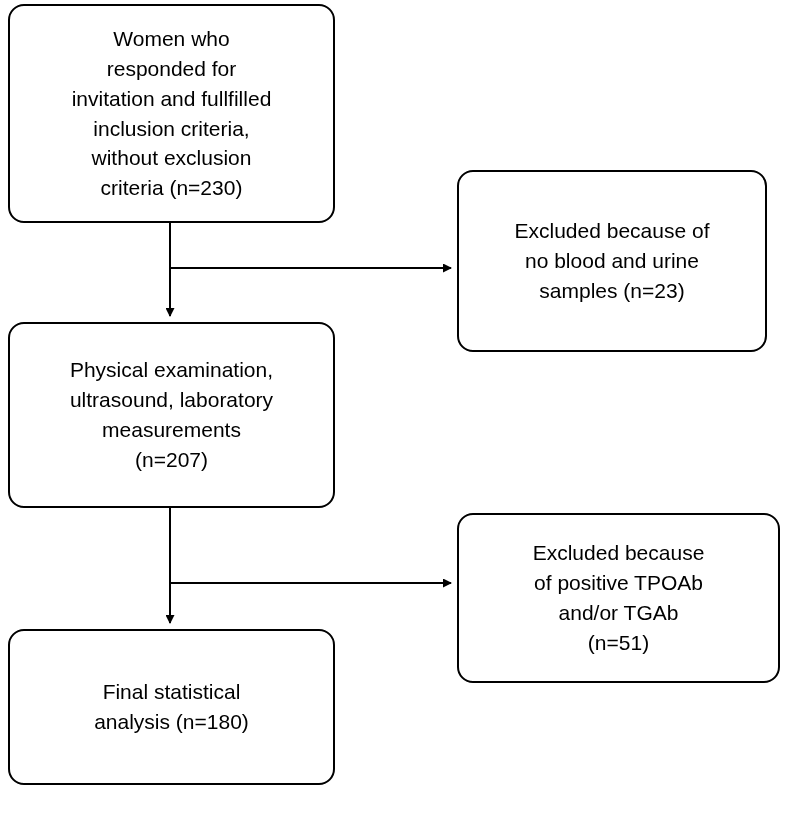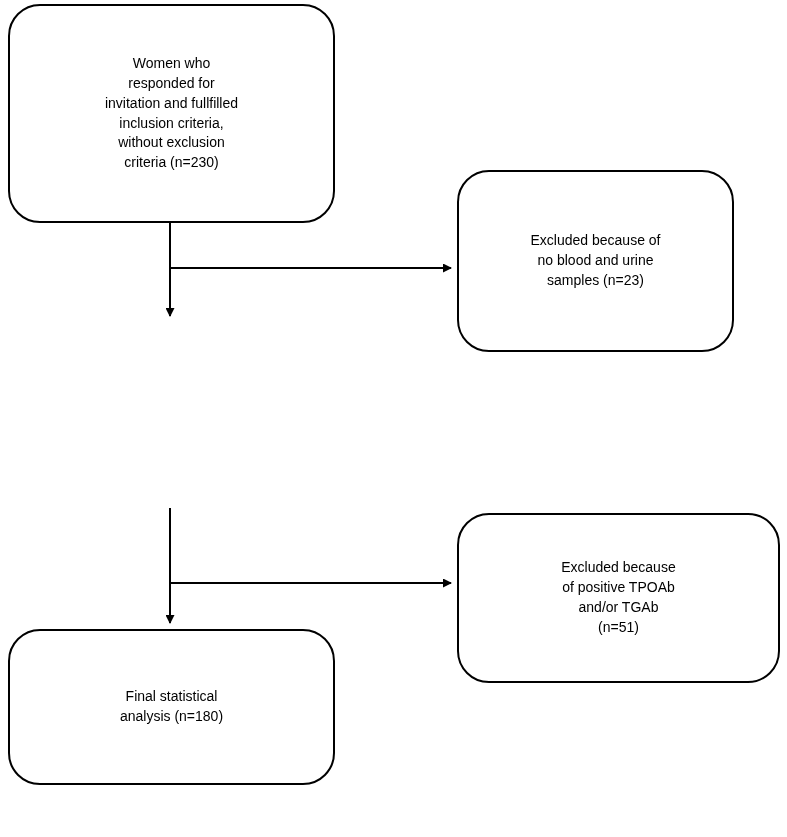--- a/index.html
+++ b/index.html
@@ -12,28 +12,28 @@
     width: 787px;
     height: 837px;
     background: #ffffff;
     font-family: "Liberation Sans", sans-serif;
     overflow: hidden;
   }
   .node {
     position: absolute;
     box-sizing: border-box;
     border: 2px solid #000000;
-    border-radius: 32px;
+    border-radius: 16px;
     background: #ffffff;
     display: flex;
     align-items: center;
     justify-content: center;
     text-align: center;
     color: #000000;
-    font-size: 14px;
+    font-size: 21px;
     line-height: 1.42;
     padding: 6px 12px;
   }
   .node-text {
     display: block;
     white-space: pre-line;
   }
   svg.connectors {
     position: absolute;
     left: 0;
@@ -74,26 +74,32 @@
 
   <div class="node" style="left:8px; top:4px; width:327px; height:219px;">
     <span class="node-text">Women who
 responded for
 invitation and fullfilled
 inclusion criteria,
 without exclusion
 criteria (n=230)</span>
   </div>
 
-  <div class="node" style="left:457px; top:170px; width:277px; height:182px;justify-content:center;">
+  <div class="node" style="left:457px; top:170px; width:310px; height:182px;justify-content:center;">
     <span class="node-text">Excluded because of
 no blood and urine
 samples (n=23)</span>
   </div>
 
+  <div class="node" style="left:8px; top:322px; width:327px; height:186px;">
+    <span class="node-text">Physical examination,
+ultrasound, laboratory
+measurements
+(n=207)</span>
+  </div>
 
   <div class="node" style="left:457px; top:513px; width:323px; height:170px;">
     <span class="node-text">Excluded because
 of positive TPOAb
 and/or TGAb
 (n=51)</span>
   </div>
 
   <div class="node" style="left:8px; top:629px; width:327px; height:156px;">
     <span class="node-text">Final statistical

